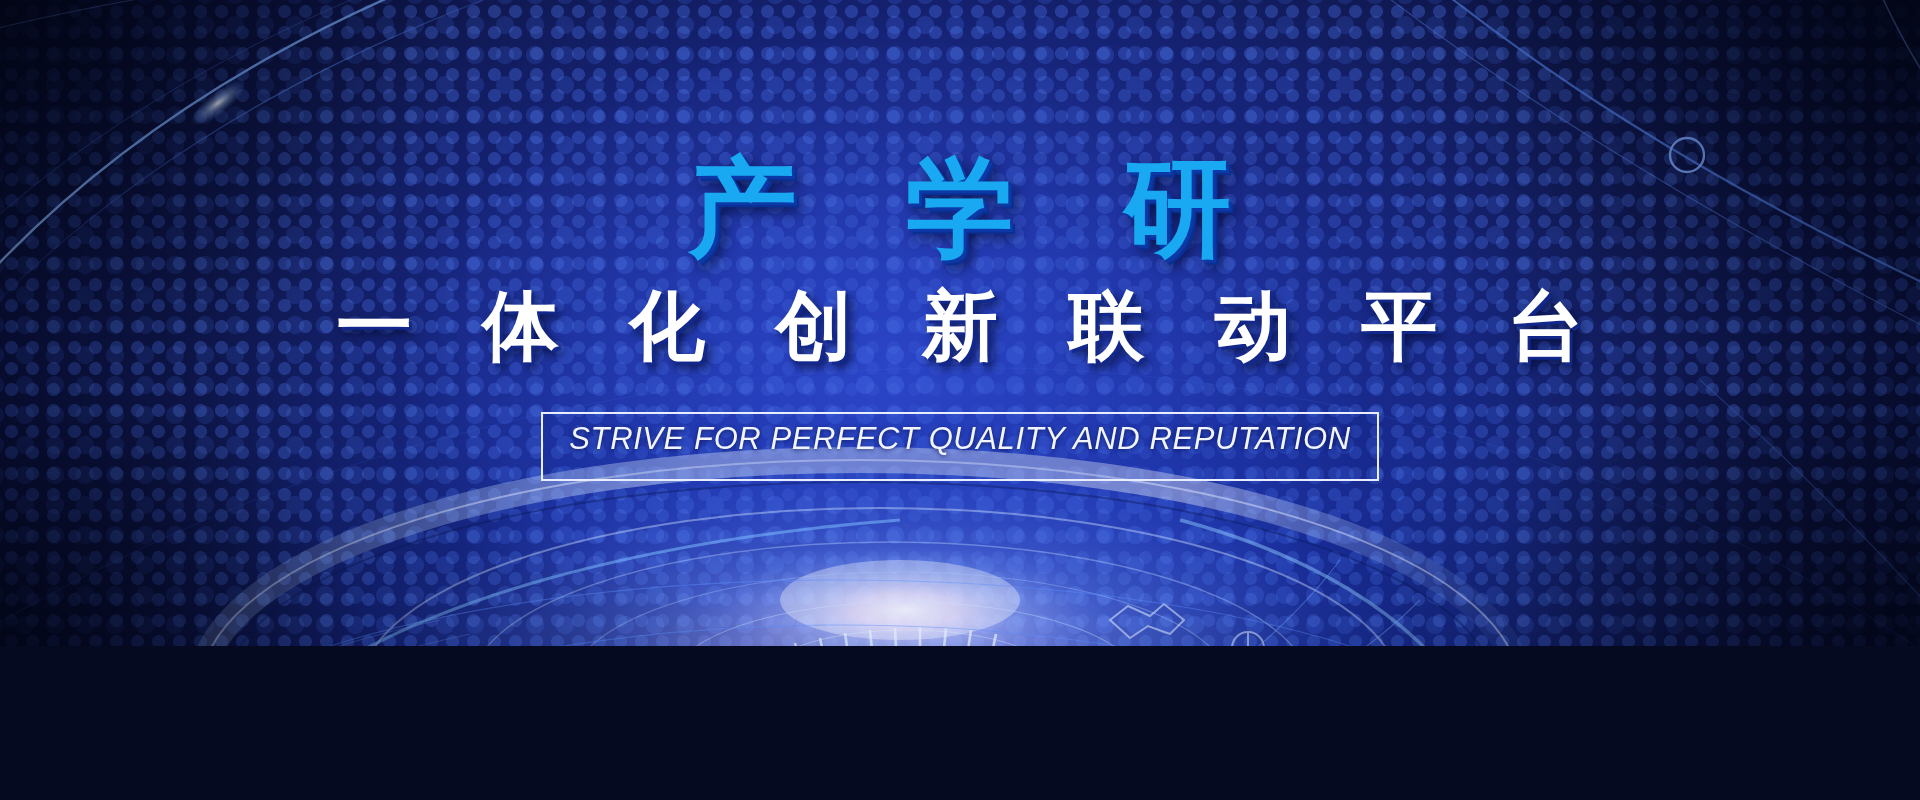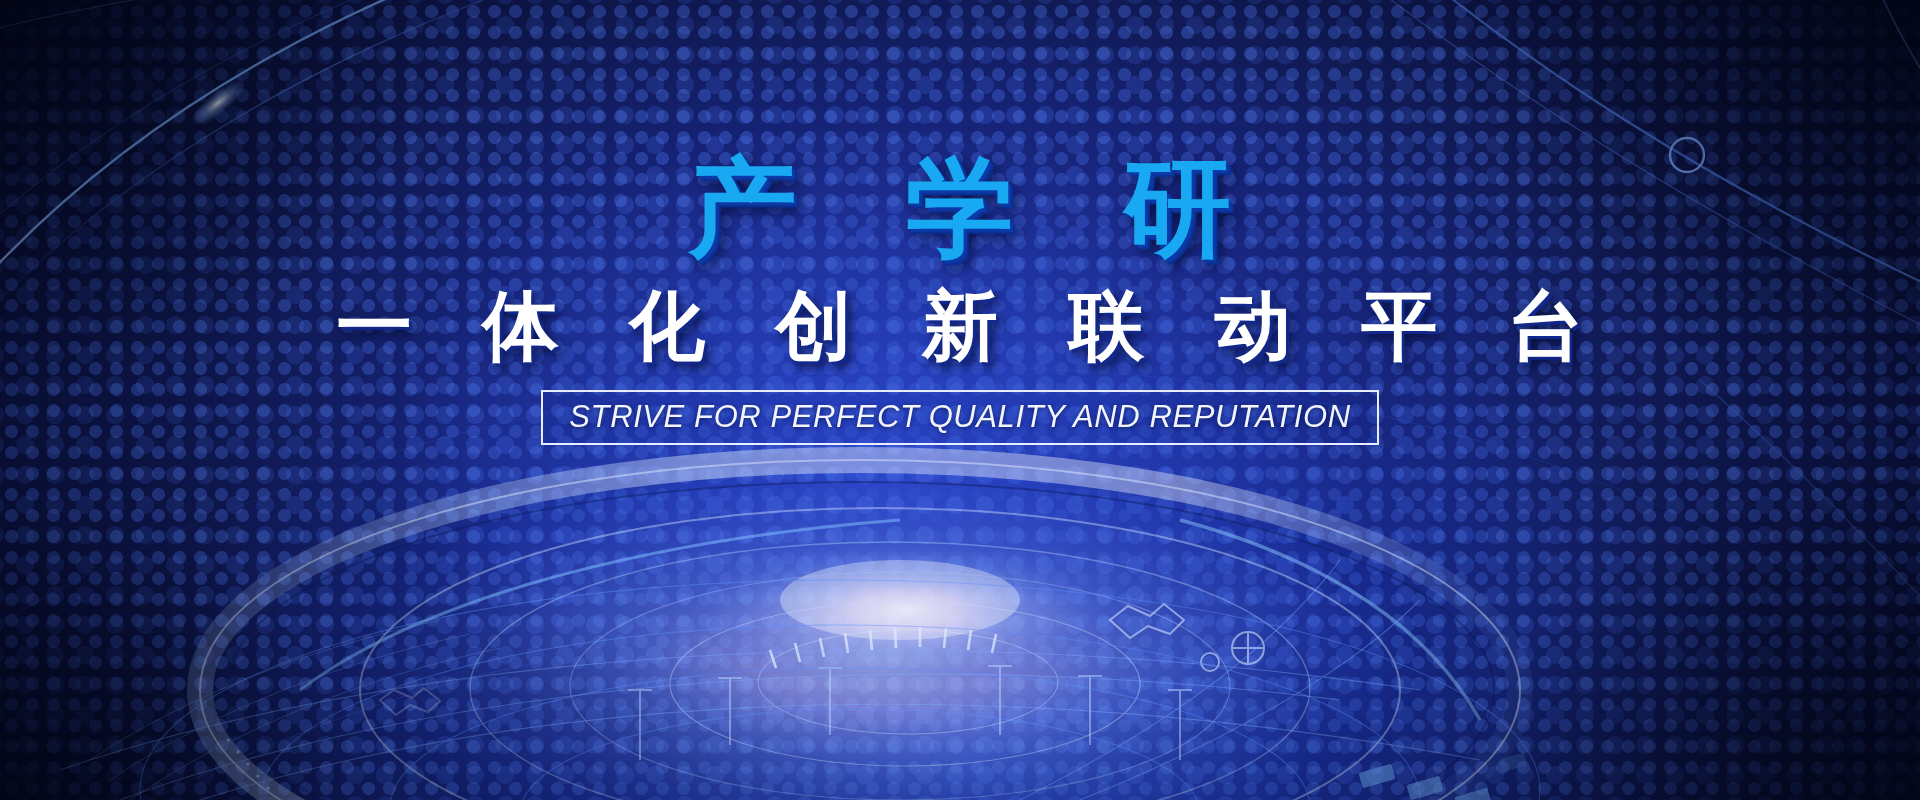--- a/index.html
+++ b/index.html
@@ -6,21 +6,21 @@
   * { margin:0; padding:0; box-sizing:border-box; }
   html,body{ background:#050a20; }
   body{
     font-family:"Liberation Sans", sans-serif;
     -webkit-font-smoothing:antialiased;
   }
 
   .banner{
     position:relative;
     width:1920px;
-    height:800px;
+    height:646px;
     overflow:hidden;
     background:#0a1038;
     isolation:isolate;
     text-align:right;
   }
 
   
   .bg-base{
     position:absolute; inset:0;
     background:
@@ -100,23 +100,23 @@
     letter-spacing:22px;
     text-indent:22px;
     color:#ffffff;
     text-shadow:
        3px 3px 0 rgba(18,40,140,.95),
        5px 6px 10px rgba(4,10,48,.8);
     white-space:nowrap;
   }
 
   .tagline-box{
-    margin-top:26px;
+    margin-top:48px;
     border:2px solid #e8eeff;
-    padding:9px 26px 11px;
+    padding:9px 26px 25px;
     background:rgba(22,40,150,.10);
   }
   .tagline{
     font-family:"Liberation Sans",sans-serif;
     font-style:italic;
     font-weight:normal;
     font-size:31px;
     line-height:1;
     letter-spacing:.6px;
     color:#f2f5ff;

